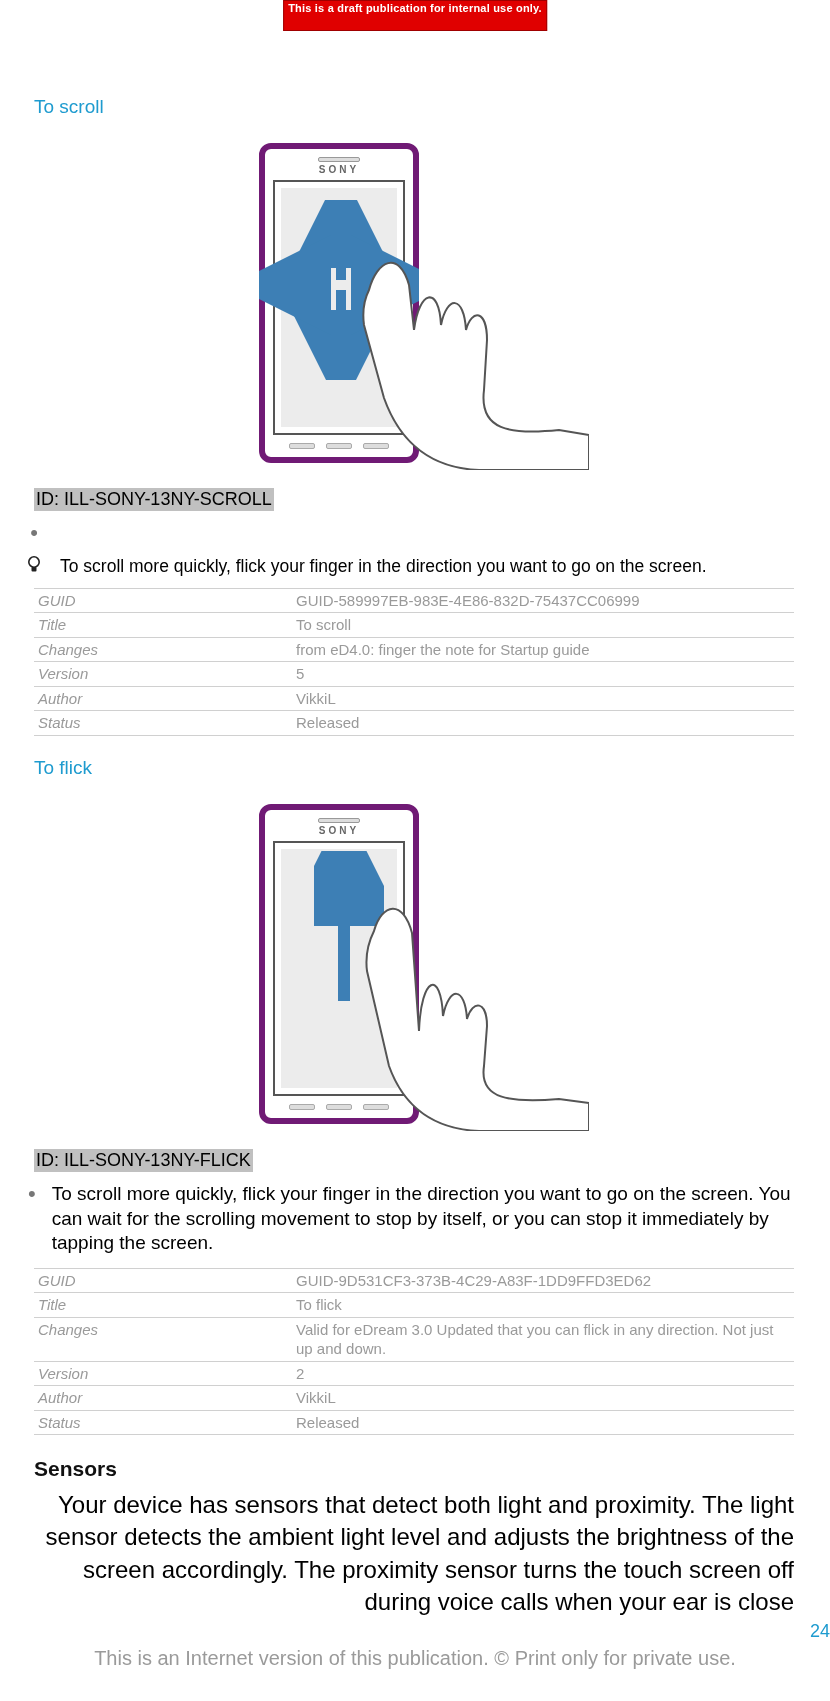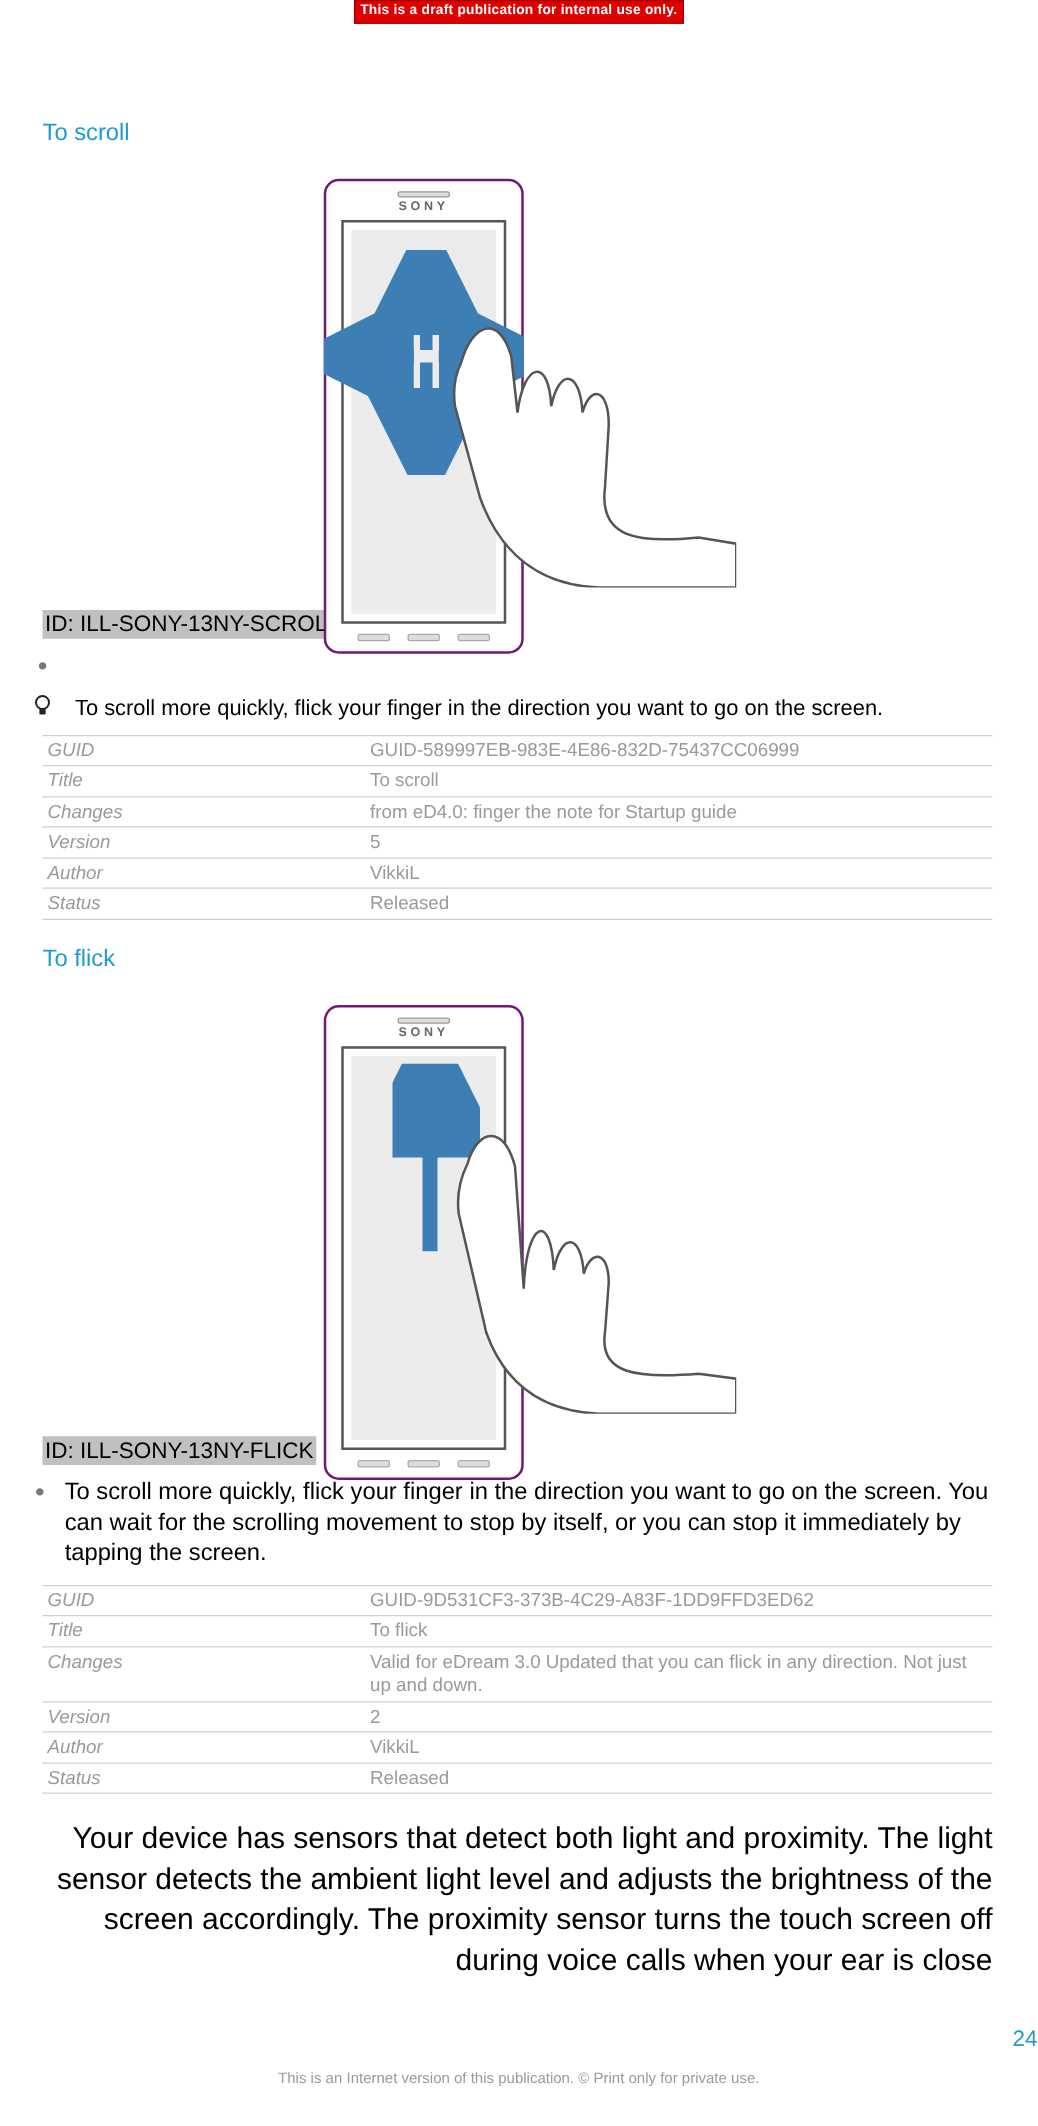--- a/index.html
+++ b/index.html
@@ -21,21 +21,21 @@
     position:relative;
     box-sizing:border-box;
   }
   .banner{
     position:absolute;top:0;left:50%;transform:translateX(-50%);
     background:var(--banner-bg);
     border:1px solid var(--banner-border);
     color:#fff;
     font-size:11px;
     font-weight:bold;
-    padding:0 4px 3px 4px;
+    padding:0 4px 15px 4px;
     letter-spacing:0.2px;
   }
   .page{
     padding:95px 36px 0 22px;
     box-sizing:border-box;
   }
   .content{
     padding-left:12px;
   }
   h3.link-heading{
@@ -46,22 +46,22 @@
   }
   .illustration-wrap{
     display:flex;justify-content:center;
     margin-bottom:18px;
   }
   .phone-illustration{
     width:310px;height:330px;
     position:relative;
   }
   .phone{
-    width:160px;height:380px;
-    border:2px solid #701a75;
+    width:160px;height:320px;
+    border:6px solid #701a75;
     border-radius:12px;
     background:#fff;
     position:absolute;left:0;top:3px;
     box-sizing:border-box;
     display:flex;flex-direction:column;align-items:center;
     padding:6px 0;
   }
   .phone .earpiece{
     width:40px;height:3px;border-radius:2px;background:#ddd;border:1px solid #999;margin:2px 0 1px 0;
   }
@@ -119,21 +119,21 @@
   h3.section{
     font-size:21px;font-weight:600;margin:14px 0 6px 0;color:#111;
   }
   .body-para{font-size:24px;line-height:1.35;text-align:right;}
   .pagenum{
     position:absolute;left:0;right:0;text-align:right;
     bottom:58px;color:var(--link-color);font-size:18px;
   }
   .footer{
     position:absolute;left:0;right:0;bottom:30px;text-align:center;
-    color:var(--grey-text);font-size:12px;
+    color:var(--grey-text);font-size:20px;
   }
 </style>
 </head>
 <body>
 
 <div class="banner">This is a draft publication for internal use only.</div>
 
 <div class="page">
  <div class="content">
 
@@ -281,19 +281,20 @@
             <td>VikkiL</td>
           </tr>
     <tr>
             <td class="k">Status</td>
             <td>Released</td>
           </tr>
   </tbody>
       </table>
 
   
+  <h3 class="section">Sensors</h3>
   <div class="body-para">Your device has sensors that detect both light and proximity. The light sensor detects the ambient light level and adjusts the brightness of the screen accordingly. The proximity sensor turns the touch screen off during voice calls when your ear is close</div>
 
  </div>
 </div>
 
 <div class="pagenum">24</div>
 <div class="footer">This is an Internet version of this publication. © Print only for private use.</div>
 
 </body></html>

